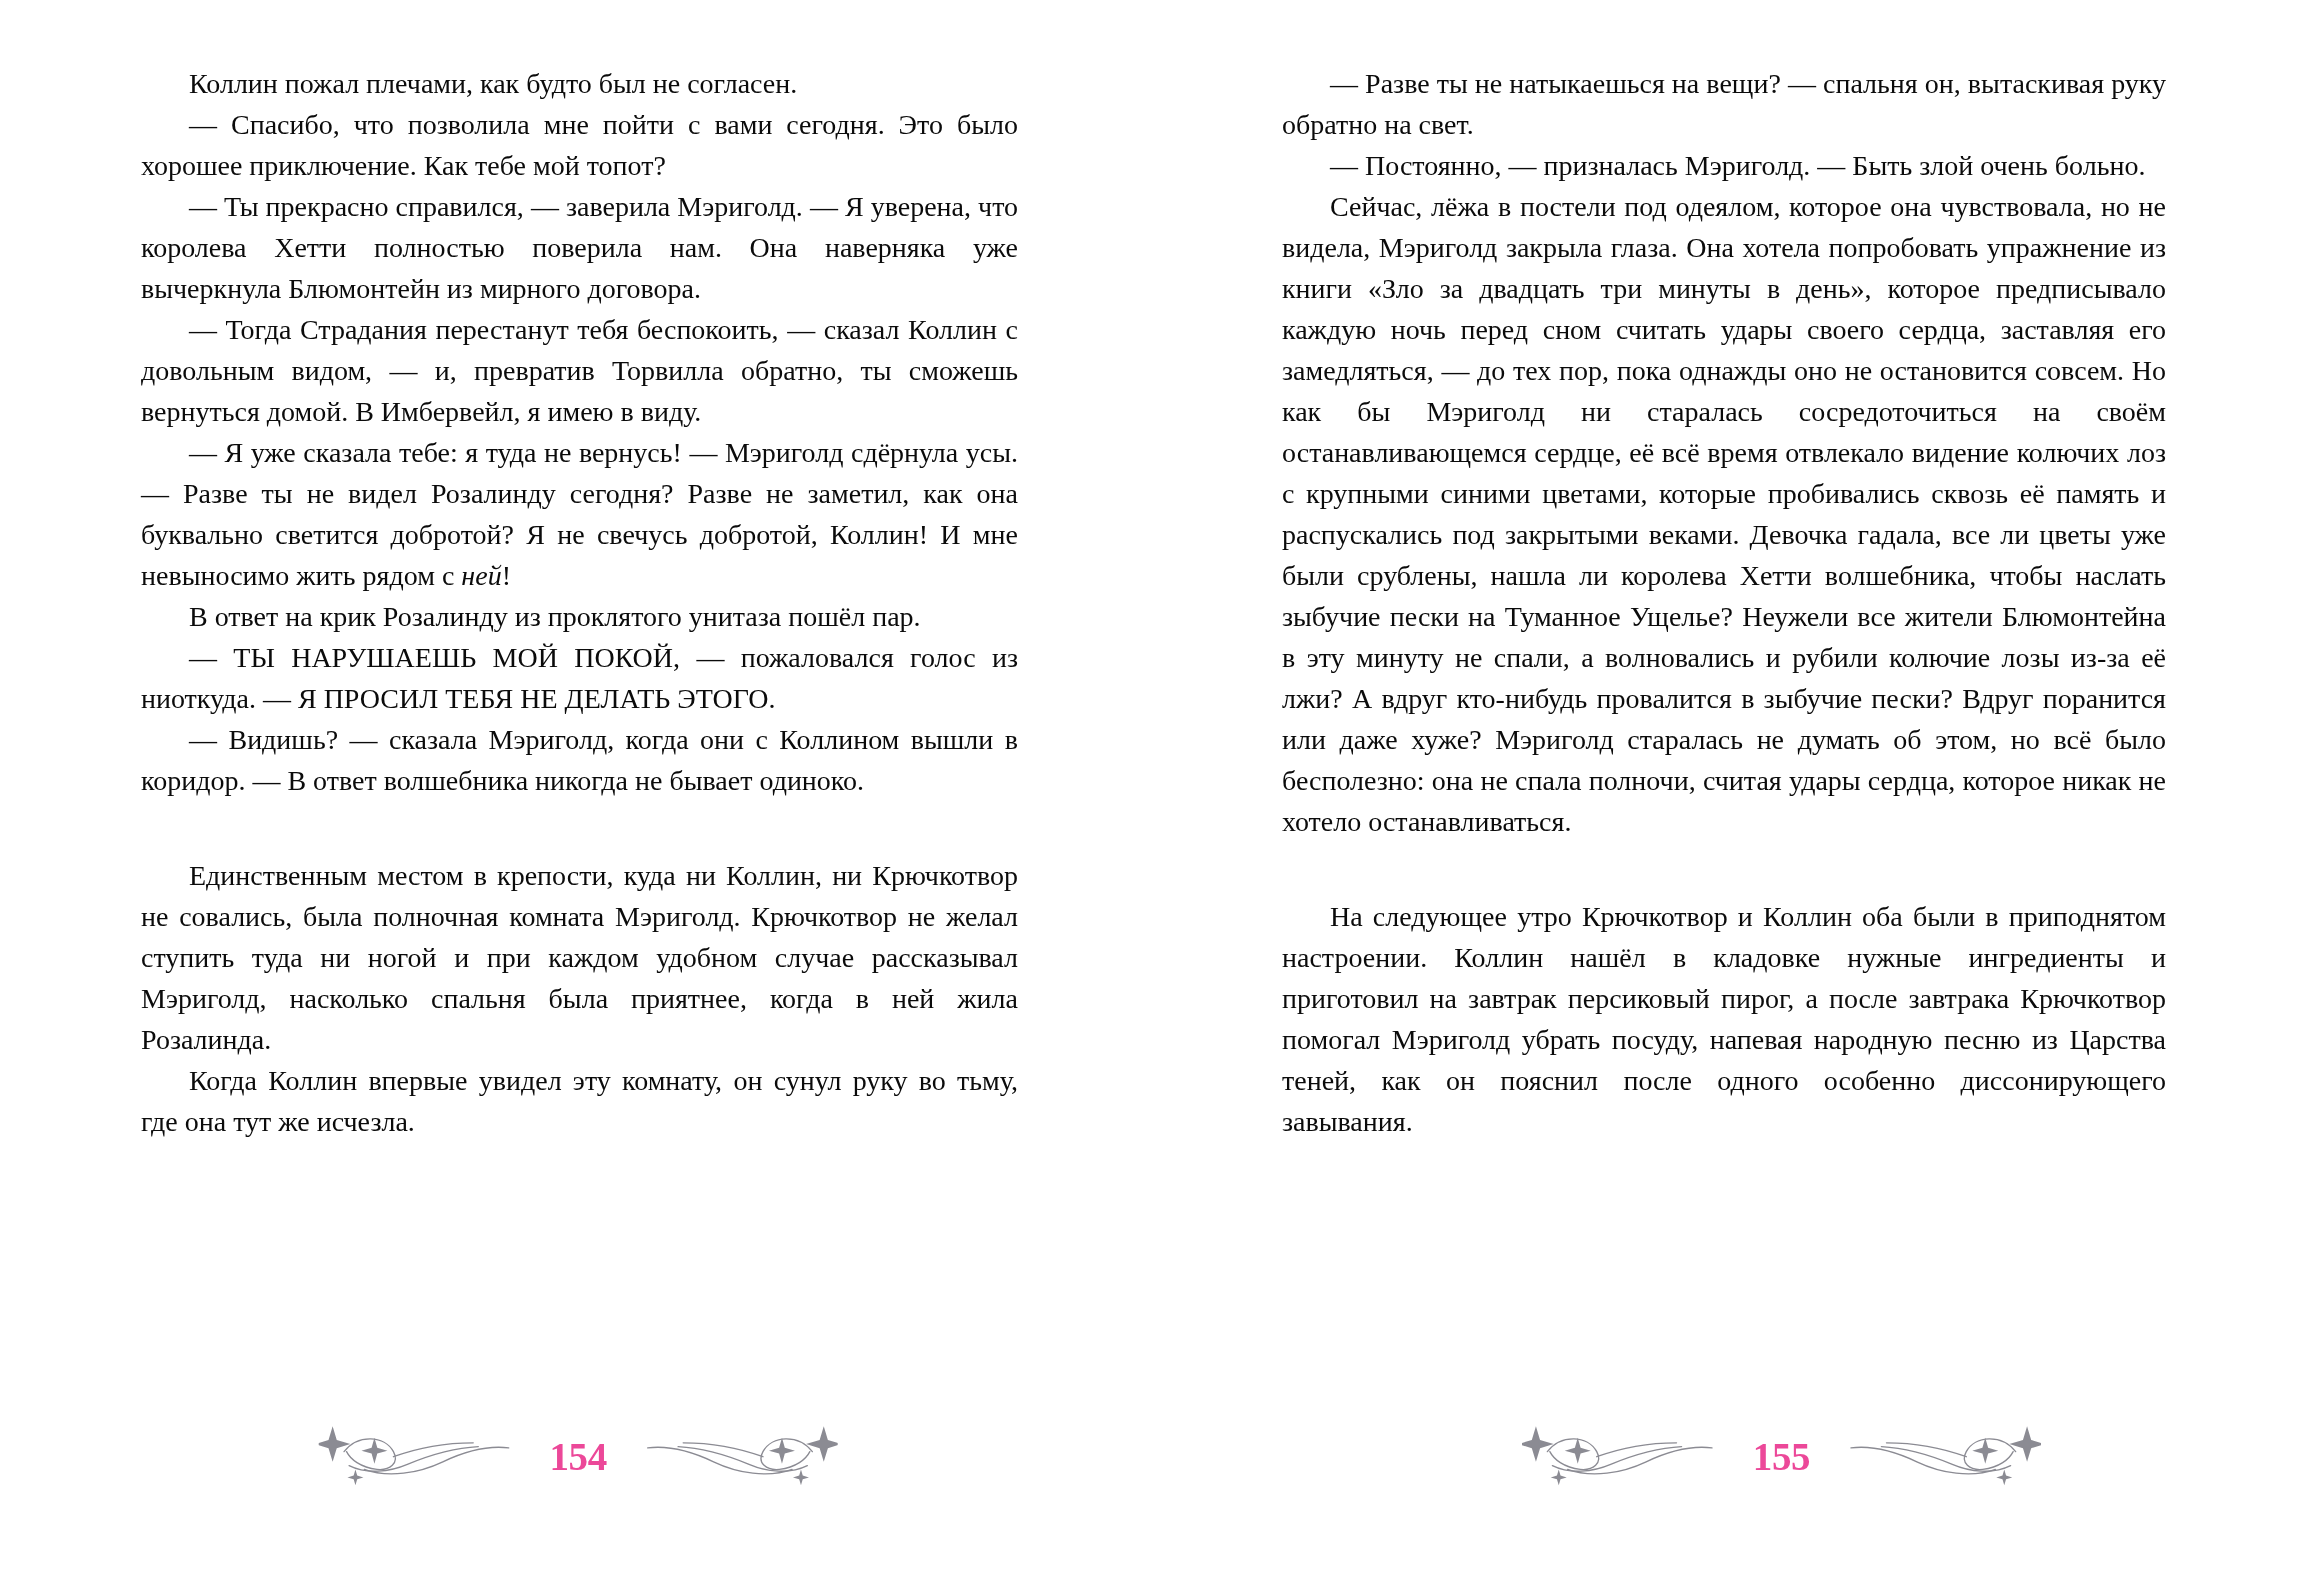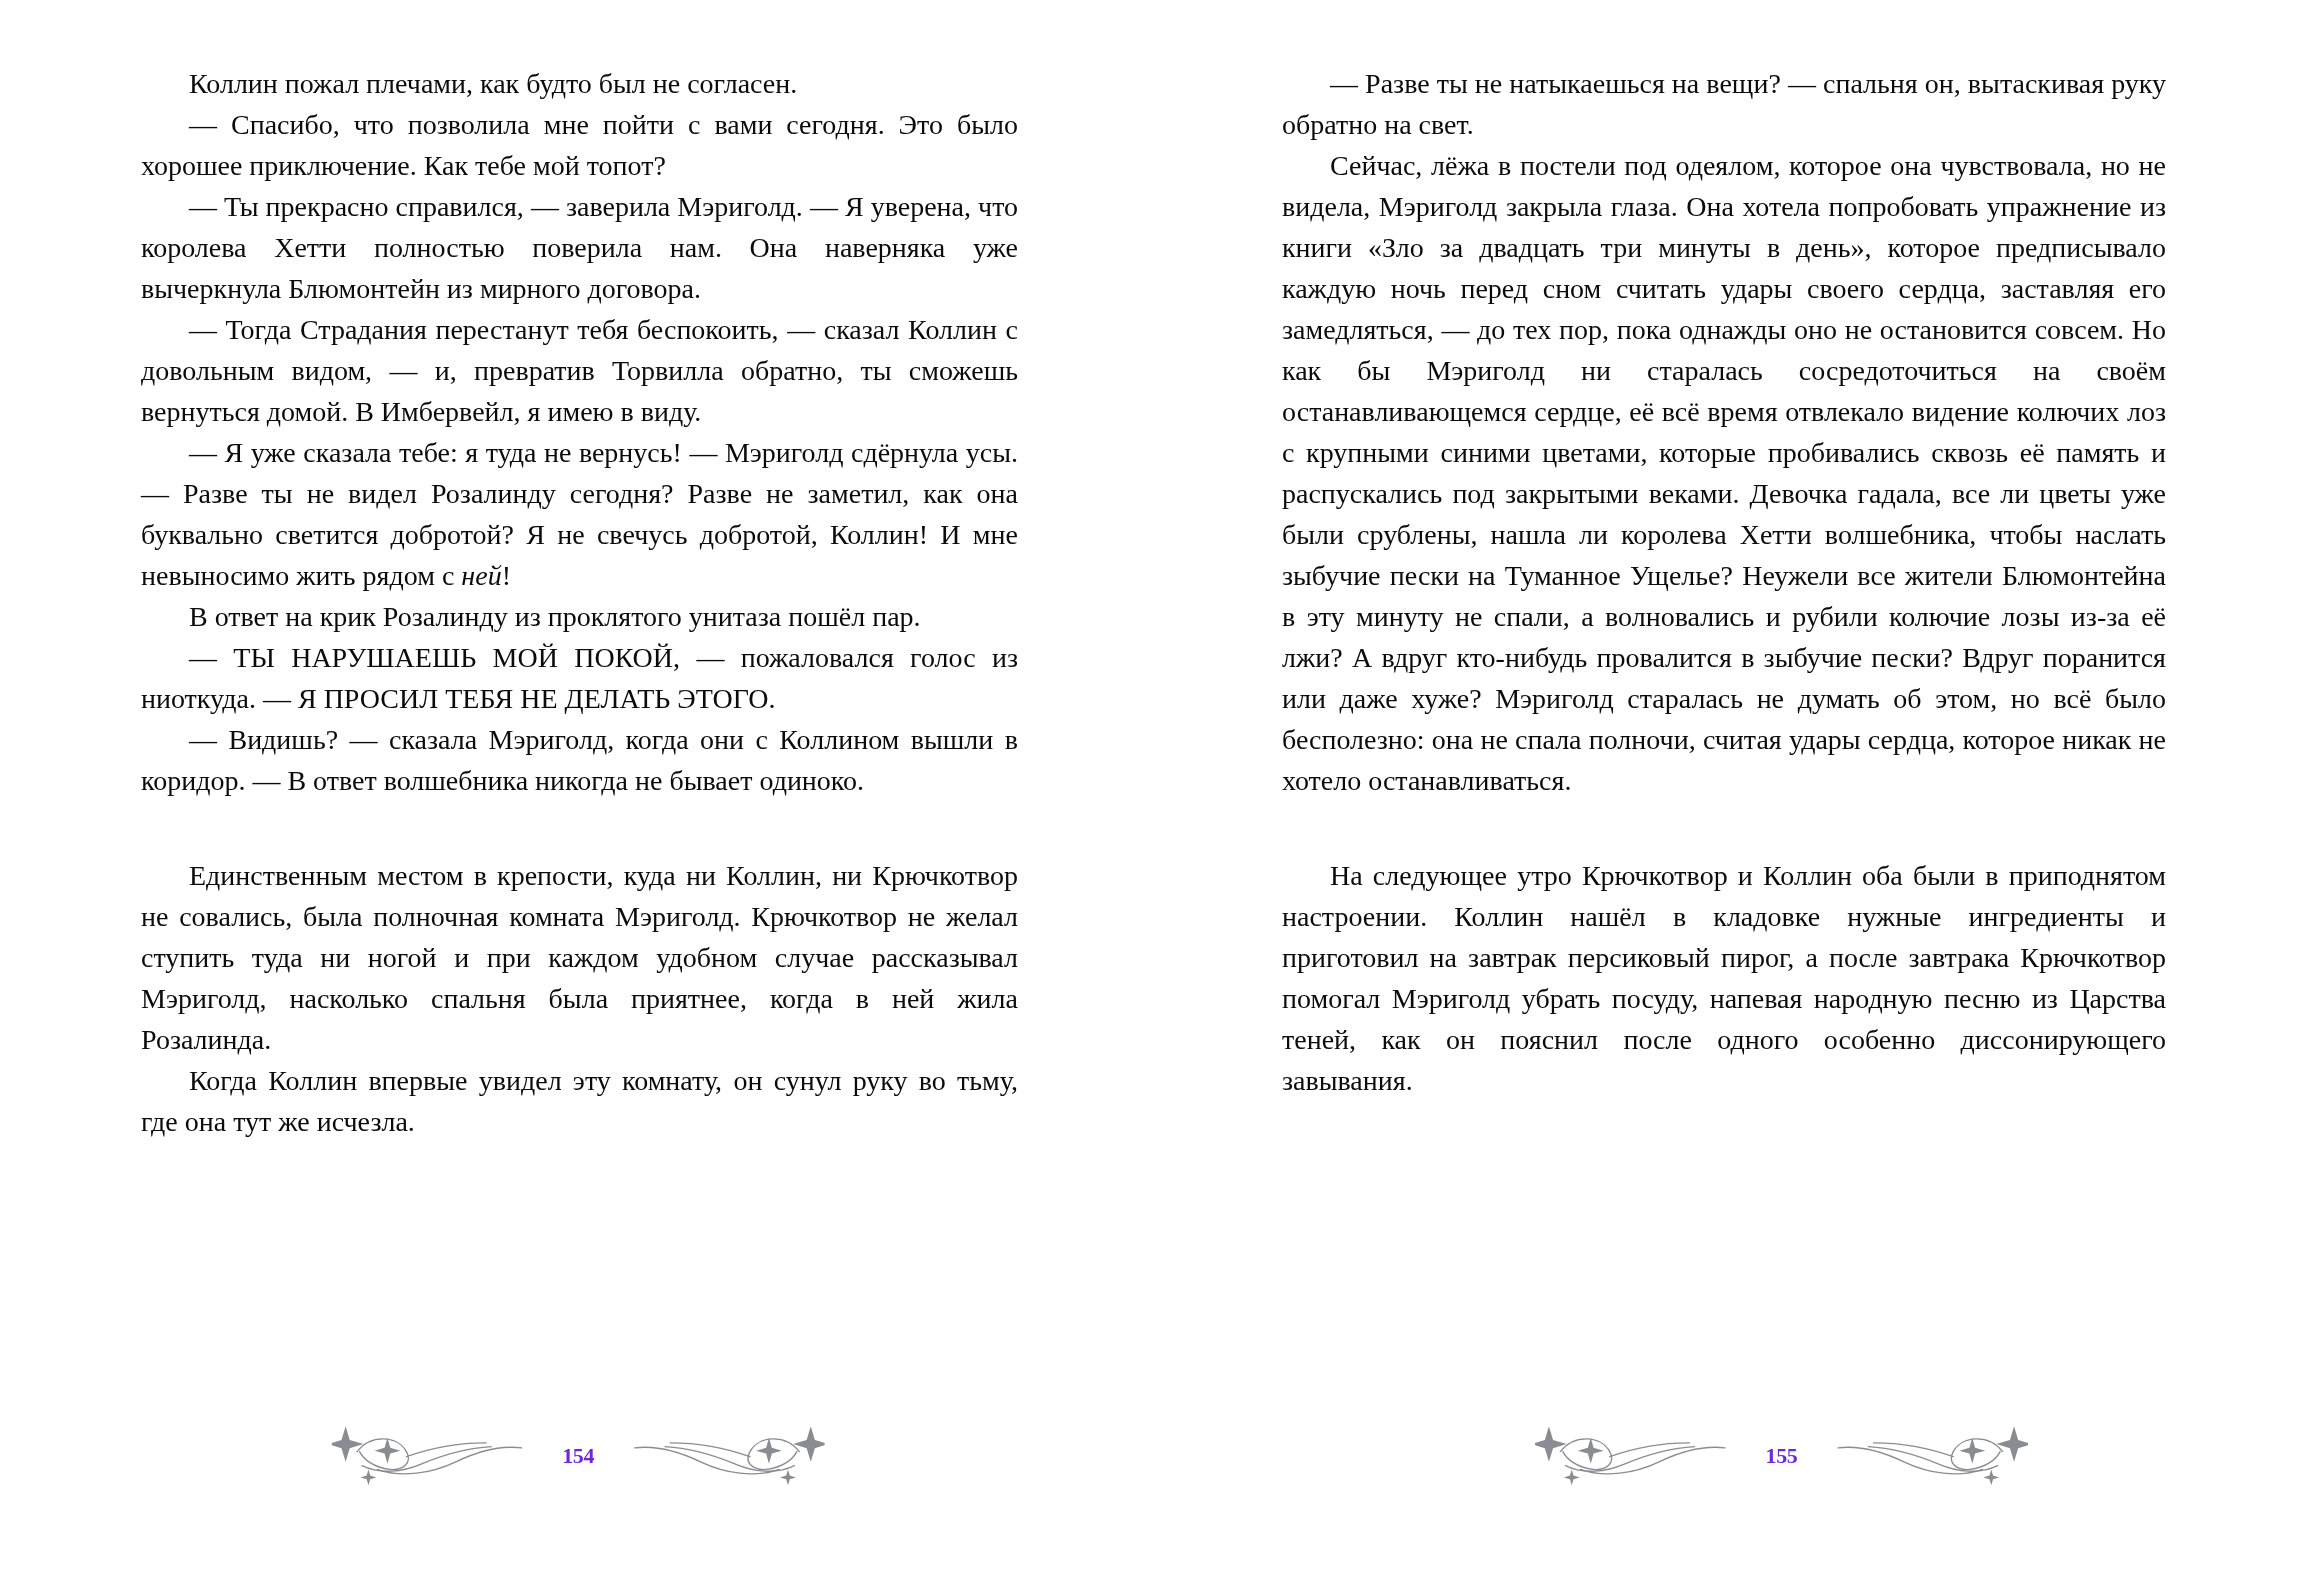--- a/index.html
+++ b/index.html
@@ -74,24 +74,24 @@
   .page-left .footer  { transform: translateX(-1.3px); }
   .page-right .footer { transform: translateX(43px); }
 
   .orn {
     width: 209px;
     height: 76px;
     display: block;
   }
   .pagenum {
     font-family: "Liberation Serif", "DejaVu Serif", serif;
-    font-size: 22px;
+    font-size: 39px;
     font-weight: 700;
     letter-spacing: -0.3px;
-    color: #6d28d9;
+    color: #ec4899;
     padding: 0 21.5px;
     line-height: 1;
     transform: translateY(-2.5px);
   }
 </style>
 </head>
 <body>
 
 <div class="spread">
 
@@ -140,20 +140,21 @@
             <path d="M58 78 L60.8 87.8 L70.6 90.6 L60.8 93.4 L58 103.2 L55.2 93.4 L45.4 90.6 L55.2 87.8 Z"></path>
           </g>
         </svg>
       </span>
     </div>
   </div>
 
   <div class="page page-right">
     <div class="textblock">
       <p>— Разве ты не натыкаешься на вещи? — спальня он, вытаскивая руку обратно на свет.</p>
+      <p>— Постоянно, — призналась Мэриголд. — Быть злой очень больно.</p>
       <p>Сейчас, лёжа в постели под одеялом, которое она чувствовала, но не видела, Мэриголд закрыла глаза. Она хотела попробовать упражнение из книги «Зло за двадцать три минуты в день», которое предписывало каждую ночь перед сном считать удары своего сердца, заставляя его замедляться, — до тех пор, пока однажды оно не остановится совсем. Но как бы Мэриголд ни старалась сосредоточиться на своём останавливающемся сердце, её всё время отвлекало видение колючих лоз с крупными синими цветами, которые пробивались сквозь её память и распускались под закрытыми веками. Девочка гадала, все ли цветы уже были срублены, нашла ли королева Хетти волшебника, чтобы наслать зыбучие пески на Туманное Ущелье? Неужели все жители Блюмонтейна в эту минуту не спали, а волновались и рубили колючие лозы из-за её лжи? А вдруг кто-нибудь провалится в зыбучие пески? Вдруг поранится или даже хуже? Мэриголд старалась не думать об этом, но всё было бесполезно: она не спала полночи, считая удары сердца, которое никак не хотело останавливаться.</p>
       <p class="gap">На следующее утро Крючкотвор и Коллин оба были в приподнятом настроении. Коллин нашёл в кладовке нужные ингредиенты и приготовил на завтрак персиковый пирог, а после завтрака Крючкотвор помогал Мэриголд убрать посуду, напевая народную песню из Царства теней, как он пояснил после одного особенно диссонирующего завывания.</p>
     </div>
 
     <div class="footer">
       <span>
         <svg class="orn" viewBox="0 0 330 120" xmlns="http://www.w3.org/2000/svg" aria-hidden="true">
           <g fill="none" stroke="#8b8b93" stroke-width="2.1" stroke-linecap="round">
             <path d="M40 50 C 62 22, 104 24, 118 50 C 128 68, 112 80, 92 78 C 66 75, 50 62, 44 50"></path>
             <path d="M48 72 C 76 86, 112 82, 140 70 C 176 55, 212 44, 252 42"></path>

